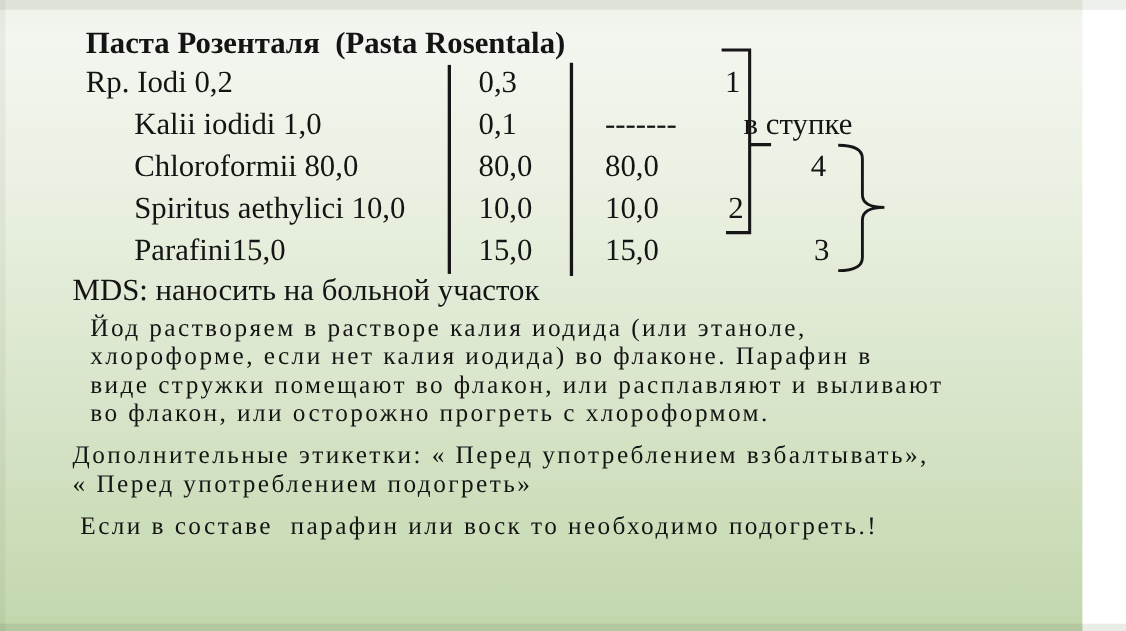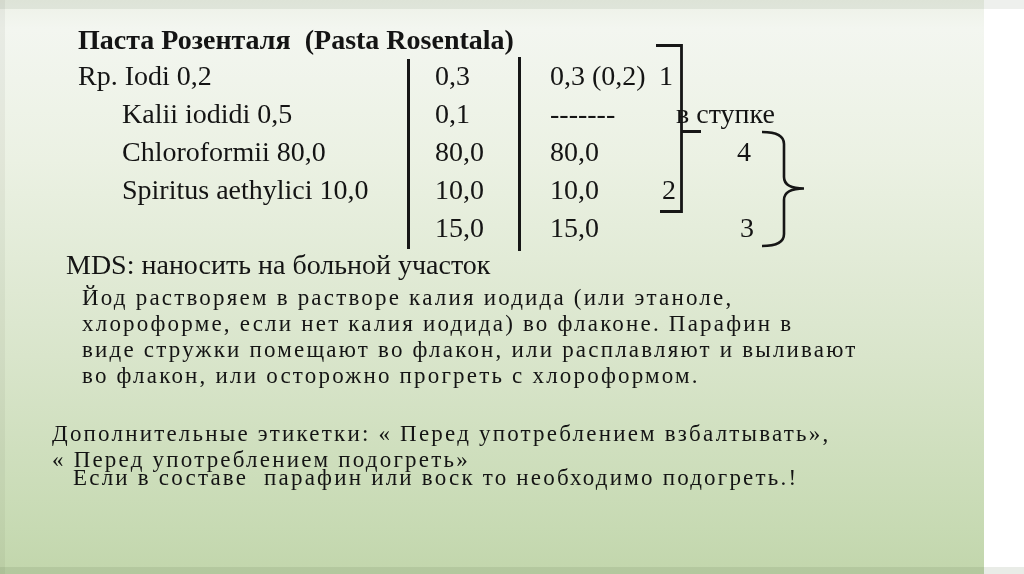--- a/index.html
+++ b/index.html
@@ -24,31 +24,31 @@
 <body>
 
 <div class="slide">
   <div class="edge-top"></div>
   <div class="edge-left"></div>
   <div class="edge-bottom"></div>
 
   <div class="t title" style="left:78px;top:21px;">Паста Розенталя  (Pasta Rosentala)</div>
 
   <div class="t tbl" style="left:78px;top:57px;">Rp. Iodi 0,2</div>
-  <div class="t tbl" style="left:122px;top:95px;">Kalii iodidi 0,5</div>
+  <div class="t tbl" style="left:122px;top:95px;">Kalii iodidi 1,0</div>
   <div class="t tbl" style="left:122px;top:133px;">Chloroformii 80,0</div>
   <div class="t tbl" style="left:122px;top:171px;">Spiritus aethylici 10,0</div>
+  <div class="t tbl" style="left:122px;top:209px;">Parafini15,0</div>
 
   <div class="t tbl" style="left:435px;top:57px;">0,3</div>
   <div class="t tbl" style="left:435px;top:95px;">0,1</div>
   <div class="t tbl" style="left:435px;top:133px;">80,0</div>
   <div class="t tbl" style="left:435px;top:171px;">10,0</div>
   <div class="t tbl" style="left:435px;top:209px;">15,0</div>
 
-  <div class="t tbl" style="left:550px;top:57px;">0,3 (0,2)</div>
   <div class="t tbl" style="left:550px;top:95px;">-------</div>
   <div class="t tbl" style="left:550px;top:133px;">80,0</div>
   <div class="t tbl" style="left:550px;top:171px;">10,0</div>
   <div class="t tbl" style="left:550px;top:209px;">15,0</div>
 
   <div class="t tbl" style="left:659px;top:57px;">1</div>
   <div class="t tbl" style="left:662px;top:171px;">2</div>
   <div class="t tbl" style="left:737px;top:133px;">4</div>
   <div class="t tbl" style="left:740px;top:209px;">3</div>
   <div class="t tbl" style="left:676px;top:95px;">в ступке</div>
@@ -60,17 +60,17 @@
     <path d="M762,132 Q784,132 784,144 L784,177 Q784,188.5 804,188.5 Q784,188.5 784,200 L784,234 Q784,246 762,246" stroke="#161616" stroke-width="2.6" fill="none"></path>
   </svg>
 
   <div class="t mds" style="left:66px;top:250px;text-align:center;">MDS: наносить на больной участок</div>
 
   <div class="t para" style="left:66px;top:285px;margin-left:16px;">Йод растворяем в растворе калия иодида (или этаноле,
 хлороформе, если нет калия иодида) во флаконе. Парафин в
 виде стружки помещают во флакон, или расплавляют и выливают
 во флакон, или осторожно прогреть с хлороформом.</div>
 
-  <div class="t para" style="left:52px;top:401px;margin-top:20px;">Дополнительные этикетки: « Перед употреблением взбалтывать»,
+  <div class="t para" style="left:66px;top:401px;">Дополнительные этикетки: « Перед употреблением взбалтывать»,
 « Перед употреблением подогреть»</div>
 
   <div class="t para" style="left:73px;top:465px;">Если в составе  парафин или воск то необходимо подогреть.!</div>
 </div>
 
 </body></html>

